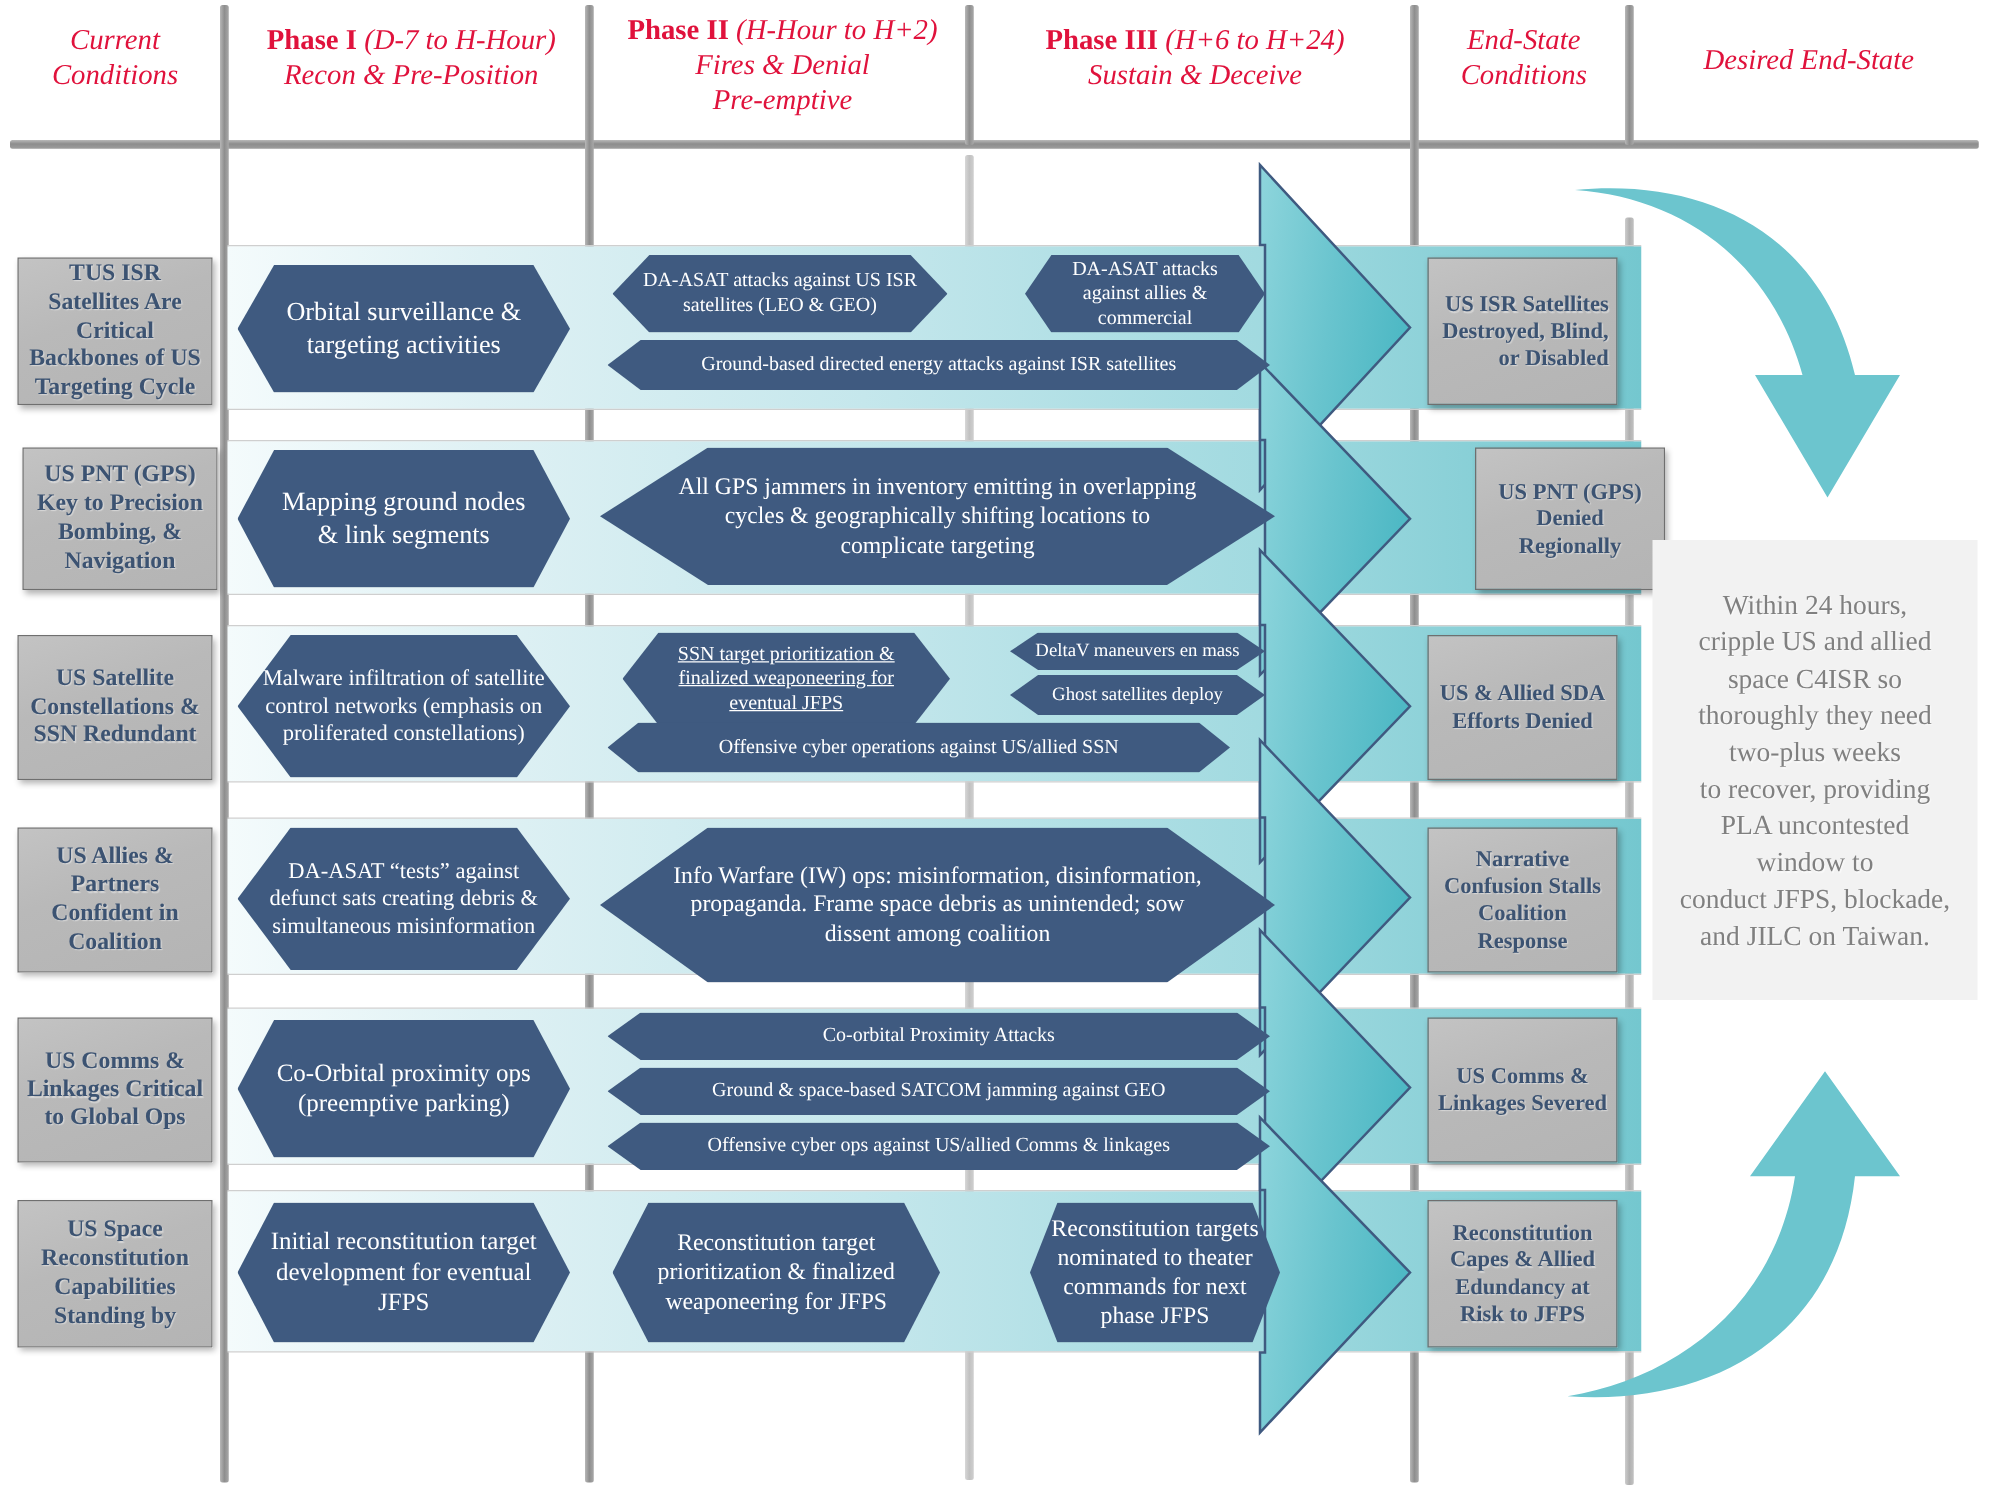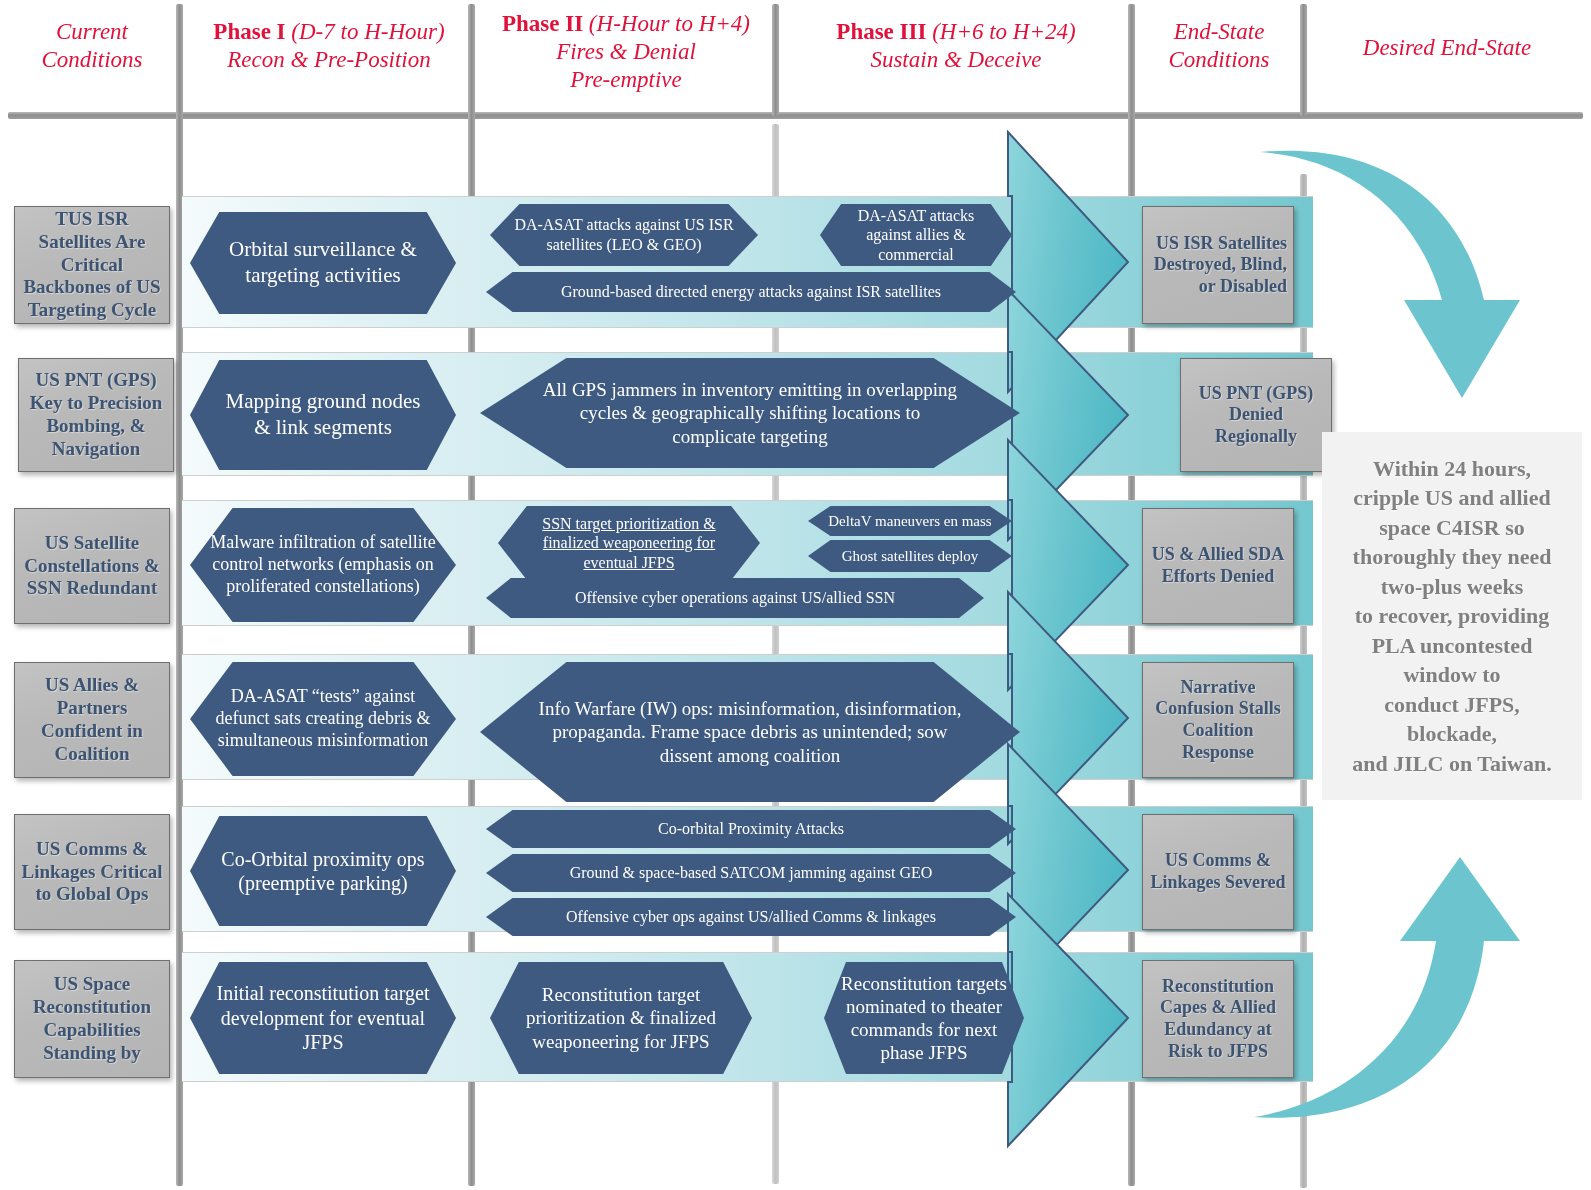--- a/index.html
+++ b/index.html
@@ -85,38 +85,38 @@
     position:absolute;
     background:#f2f2f2;
     color:#808080;
     text-align:center;
     display:flex; align-items:center; justify-content:center;
     line-height:1.34;
     padding:14px 18px;
     text-shadow:1px 1px 1px rgba(255,255,255,.6);
   }
 
-  .es-line { display:block;font-weight:bold; }
+  .es-line { display:block; }
 
   svg.curve { position:absolute; pointer-events:none; }
 </style>
 </head>
 <body>
 
 <div class="headers">
   <div class="col-head" style="left:8px; width:168px; font-size:23px;">
       <span class="ln it">Current</span>
       <span class="ln it">Conditions</span>
     </div>
   <div class="col-head" style="left:186px; width:286px; font-size:23px;">
       <span class="ln"><b>Phase I </b><i>(D-7 to H-Hour)</i></span>
       <span class="ln it">Recon &amp; Pre-Position</span>
     </div>
   <div class="col-head" style="left:478px; width:296px; font-size:23px; top:10px;">
-      <span class="ln"><b>Phase II </b><i>(H-Hour to H+4)</i></span>
+      <span class="ln"><b>Phase II </b><i>(H-Hour to H+2)</i></span>
       <span class="ln it">Fires &amp; Denial</span>
       <span class="ln it">Pre-emptive</span>
     </div>
   <div class="col-head" style="left:782px; width:348px; font-size:23px;">
       <span class="ln"><b>Phase III </b><i>(H+6 to H+24)</i></span>
       <span class="ln it">Sustain &amp; Deceive</span>
     </div>
   <div class="col-head" style="left:1136px; width:166px; font-size:23px;">
       <span class="ln it">End-State</span>
       <span class="ln it">Conditions</span>
@@ -198,21 +198,21 @@
 <div class="hexa hex-wide" style="left:190px; top:662px; width:266px; height:114px; font-size:18px; padding:4px 14px;">DA-ASAT “tests” against defunct sats creating debris &amp; simultaneous misinformation</div>
 <div class="hexa hex" style="left:190px; top:816px; width:266px; height:110px; font-size:20px; padding:4px 20px;">Co-Orbital proximity ops (preemptive parking)</div>
 <div class="hexa hex" style="left:190px; top:962px; width:266px; height:112px; font-size:20px; padding:4px 20px;">Initial reconstitution target development for eventual JFPS</div>
 
 <div class="hexa hex" style="left:490px; top:204px; width:268px; height:62px; font-size:16px; padding:2px 22px;">DA-ASAT attacks against US ISR satellites (LEO &amp; GEO)</div>
 
 <div class="hexa hex-wide" style="left:480px; top:358px; width:540px; height:110px; font-size:19px; padding:4px 60px;">All GPS jammers in inventory emitting in overlapping cycles &amp; geographically shifting locations to complicate targeting</div>
 
 <div class="hexa hex" style="left:498px; top:506px; width:262px; height:74px; font-size:16px; padding:2px 22px;text-decoration:underline;">SSN target prioritization &amp; finalized weaponeering for eventual JFPS</div>
 
-<div class="hexa hex-wide" style="left:480px; top:662px; width:540px; height:140px; font-size:19px; padding:0 56px;">Info Warfare (IW) ops: misinformation, disinformation, propaganda. Frame space debris as unintended; sow dissent among coalition</div>
+<div class="hexa hex-wide" style="left:480px; top:662px; width:540px; height:124px; font-size:19px; padding:0 56px;">Info Warfare (IW) ops: misinformation, disinformation, propaganda. Frame space debris as unintended; sow dissent among coalition</div>
 
 <div class="hexa hex" style="left:490px; top:962px; width:262px; height:112px; font-size:19px; padding:4px 24px;">Reconstitution target prioritization &amp; finalized weaponeering for JFPS</div>
 
 <div class="hexa hex" style="left:820px; top:204px; width:192px; height:62px; font-size:16px; padding:2px 16px;">DA-ASAT attacks against allies &amp; commercial</div>
 <div class="hexa hex" style="left:808px; top:506px; width:204px; height:30px; font-size:15px; padding:1px 16px;">DeltaV maneuvers en mass</div>
 <div class="hexa hex" style="left:808px; top:540px; width:204px; height:32px; font-size:15px; padding:1px 16px;">Ghost satellites deploy</div>
 <div class="hexa hex" style="left:824px; top:962px; width:200px; height:112px; font-size:19px; padding:4px 16px;">Reconstitution targets nominated to theater commands for next phase JFPS</div>
 
 <div class="hexa hex-narrow" style="left:486px; top:272px; width:530px; height:40px; font-size:16px; padding:2px 40px;">Ground-based directed energy attacks against ISR satellites</div>
 

